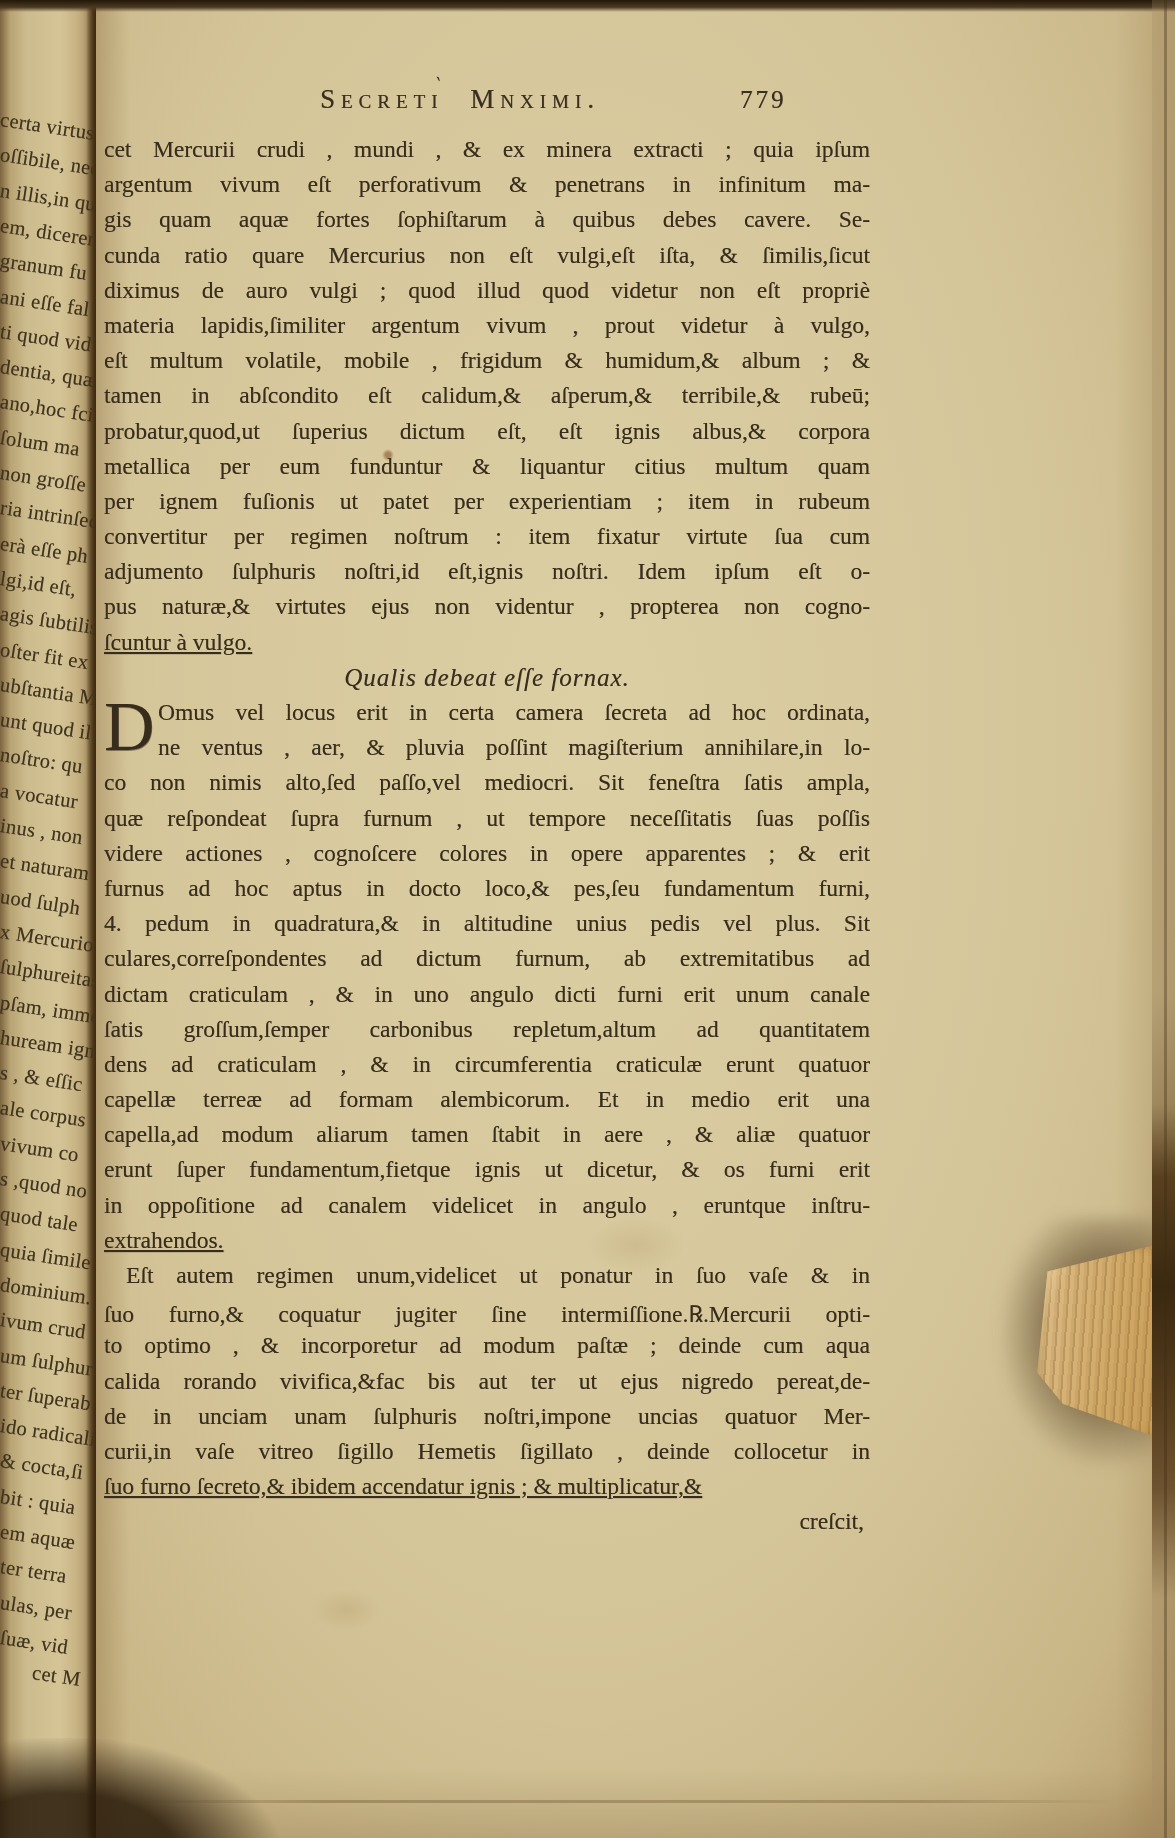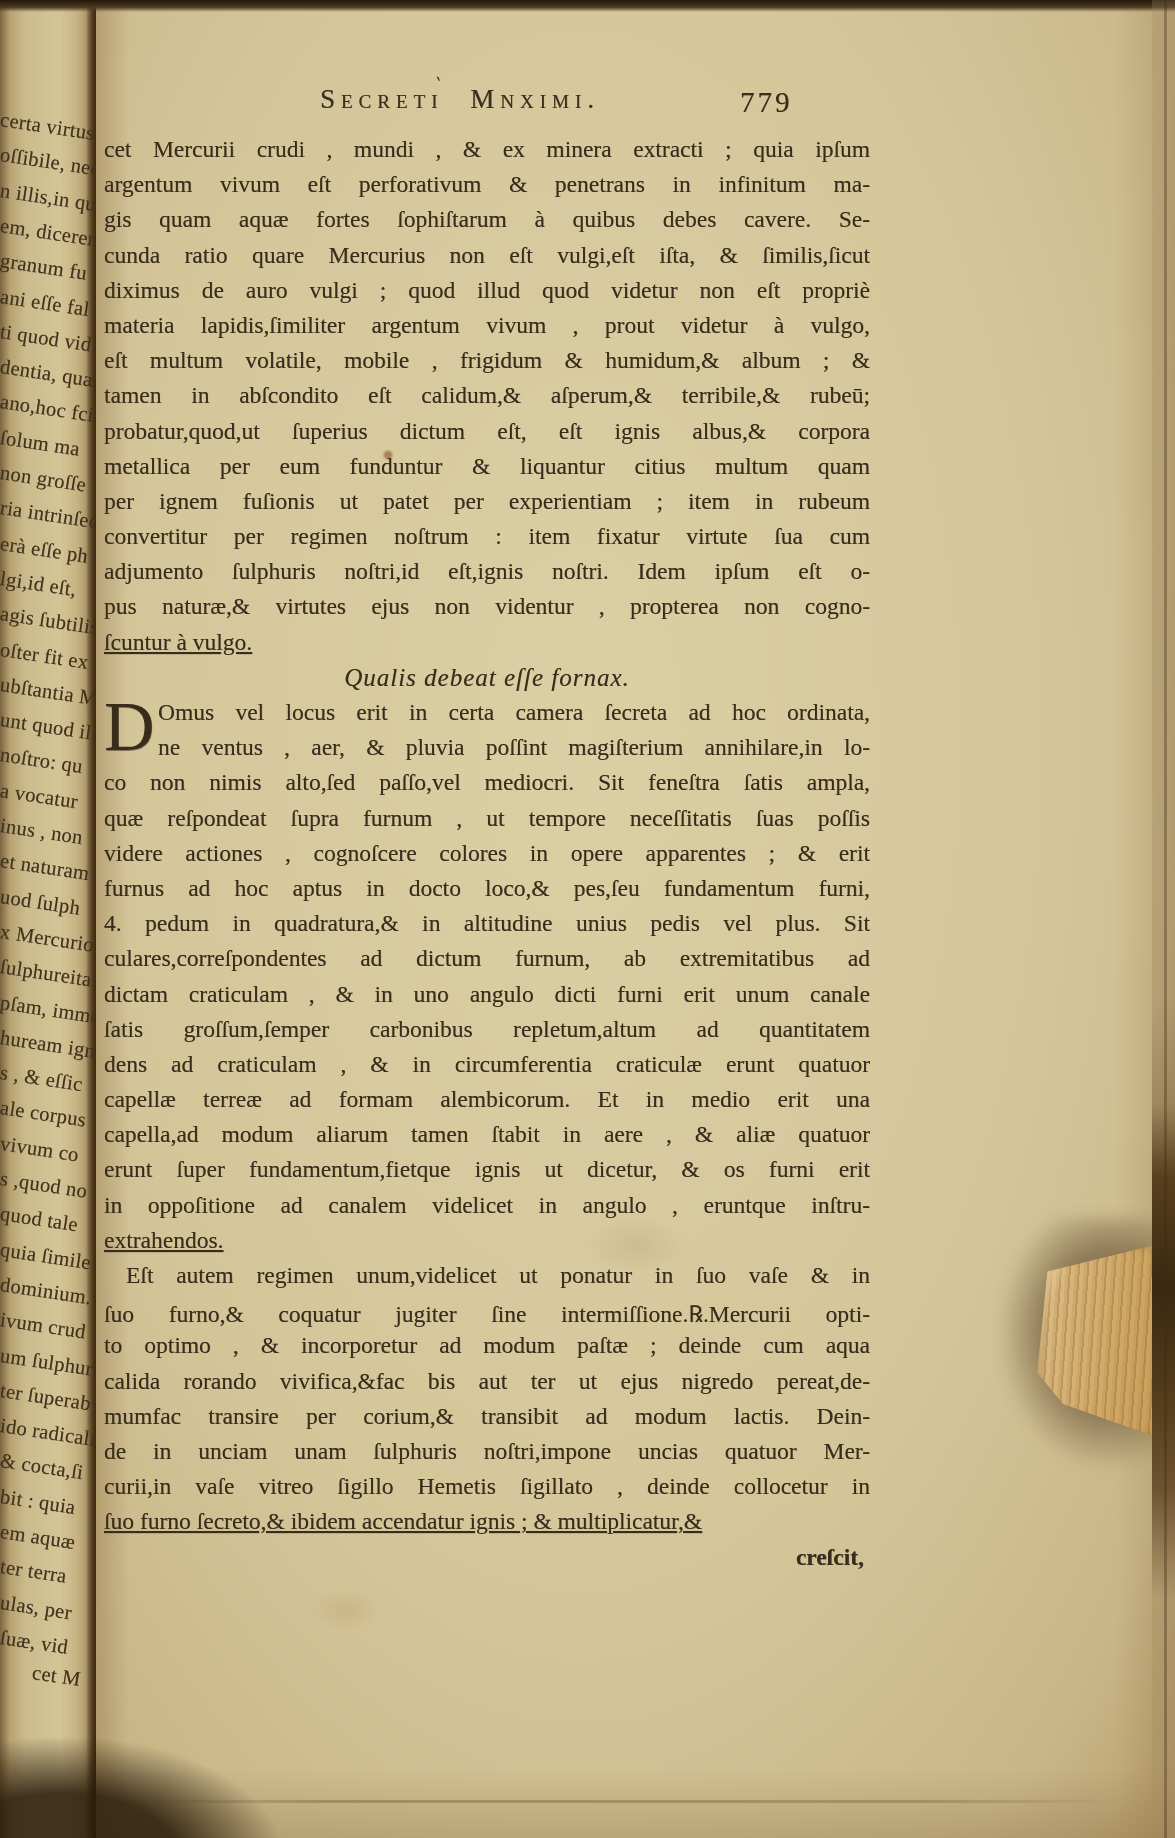--- a/index.html
+++ b/index.html
@@ -54,33 +54,33 @@
     position:absolute;left:300px;top:84px;width:320px;text-align:center;
     font-variant-caps:small-caps;font-size:27px;color:#3a2e1e;
     letter-spacing:6px;word-spacing:14px;
     text-shadow:.4px .4px 0 rgba(58,46,30,.5);
   }
   .ink-mark{
     position:absolute;left:432px;top:72px;font-size:22px;color:#3a2e1e;
     transform:rotate(24deg);
   }
   .page-number{
-    position:absolute;left:740px;top:86px;font-size:29px;color:#3a2e1e;
+    position:absolute;left:740px;top:86px;font-size:25px;color:#3a2e1e;
     letter-spacing:3px;text-shadow:.4px .4px 0 rgba(58,46,30,.5);text-align:right;
   }
   
   .body-text{
     position:absolute;left:104px;top:136px;width:766px;
     font-size:23.5px;color:#382c1c;
     text-shadow:.35px .35px 0 rgba(56,44,28,.45);
   }
   .line{height:35.2px;overflow:hidden;text-align:justify;text-align-last:justify;}
   .line.f-e{text-align-last:left;text-decoration:underline;}
   .line.f-h{text-align:center;text-align-last:center;font-style:italic;font-size:25px;letter-spacing:1px;}
-  .line.f-c{text-align-last:right;padding-right:6px;font-weight:bold;}
+  .line.f-c{text-align-last:right;padding-right:6px;}
   .line.f-d1,.line.f-d2{padding-left:54px;}
   .line.f-in{text-indent:22px;}
   .dropcap{
     position:absolute;left:0px;top:560px;font-size:70px;line-height:62px;
     color:#382c1c;text-shadow:.5px .5px 0 rgba(56,44,28,.5);
   }
   
   .right-edge{
     position:absolute;left:1152px;top:0;width:23px;height:1838px;z-index:6;
     background:linear-gradient(180deg,
@@ -202,21 +202,20 @@
       <div class="line f-j">dens ad craticulam , &amp; in circumferentia craticulæ erunt quatuor</div>
       <div class="line f-j">capellæ terreæ ad formam alembicorum.   Et in medio erit una</div>
       <div class="line f-j">capella,ad modum aliarum tamen ſtabit in aere , &amp; aliæ quatuor</div>
       <div class="line f-j">erunt ſuper fundamentum,fietque ignis ut dicetur, &amp; os furni erit</div>
       <div class="line f-j">in oppoſitione ad canalem videlicet in angulo , eruntque inſtru-</div>
       <div class="line f-e">extrahendos.</div>
       <div class="line f-in">Eſt autem regimen unum,videlicet ut ponatur in ſuo vaſe &amp; in</div>
       <div class="line f-j">ſuo furno,&amp; coquatur jugiter ſine intermiſſione.℞.Mercurii opti-</div>
       <div class="line f-j">to optimo , &amp; incorporetur ad modum paſtæ ;  deinde cum aqua</div>
       <div class="line f-j">calida rorando vivifica,&amp;fac bis aut ter ut ejus nigredo pereat,de-</div>
-      <div class="line f-j">mumfac transire per corium,&amp; transibit ad modum lactis. Dein-</div>
       <div class="line f-j">de in unciam unam ſulphuris noſtri,impone uncias quatuor Mer-</div>
       <div class="line f-j">curii,in vaſe vitreo ſigillo Hemetis ſigillato , deinde collocetur in</div>
       <div class="line f-e">ſuo furno ſecreto,&amp; ibidem accendatur ignis ; &amp; multiplicatur,&amp;</div>
       <div class="line f-c">creſcit,</div>
     </div>
 
   <div class="stick-shadow"></div>
   <div class="stick"></div>
 
   <div class="right-edge"></div>

